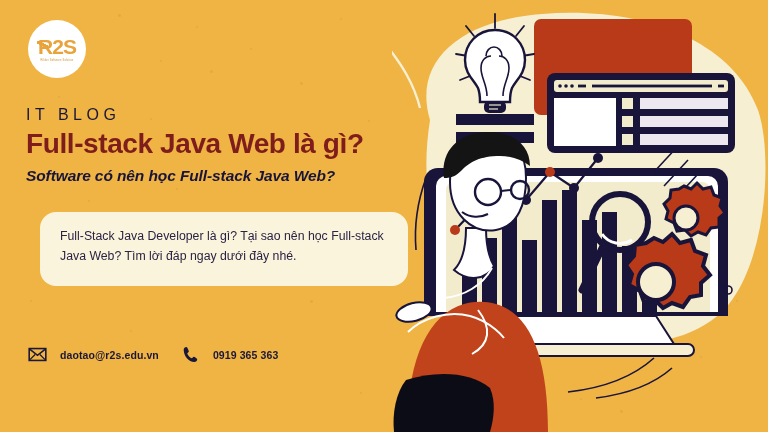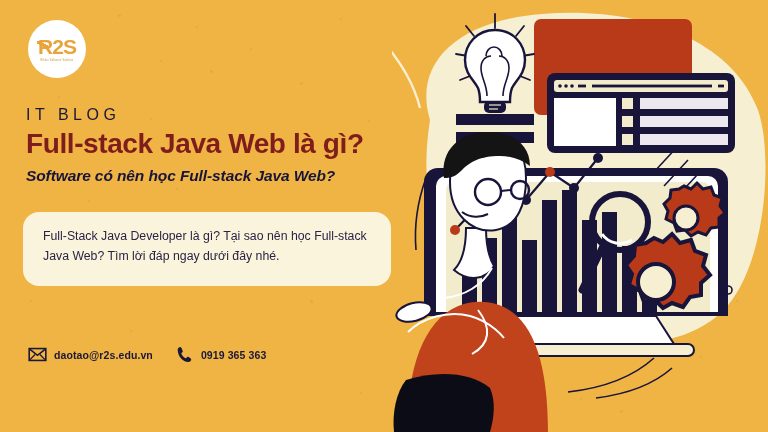--- a/index.html
+++ b/index.html
@@ -43,31 +43,31 @@
     white-space:nowrap;
   }
   .subtitle {
     position:absolute; left:26px; top:167px;
     font-size:15.5px; font-weight:bold; font-style:italic; color:#18143A;
     letter-spacing:-.1px; white-space:nowrap;
   }
 
   
   .desc-card {
-    position:absolute; left:23px; top:212px; width:368px; height:74px;
+    position:absolute; left:40px; top:212px; width:368px; height:74px;
     background:#FAF4DC; border-radius:16px;
     padding:15px 20px;
   }
   .desc-text {
     font-size:12.3px; line-height:1.6; color:#2A2344;
   }
 
   
   .footer { position:absolute; left:28px; top:345px; display:flex; align-items:center; gap:22px; }
-  .f-item { display:flex; align-items:center; gap:7px;justify-content:center; }
+  .f-item { display:flex; align-items:center; gap:13px;justify-content:center; }
   .f-label { font-size:10.5px; font-weight:bold; color:#1B1739; letter-spacing:.1px; }
   .f-icon { width:19px; height:19px; display:block; }
 
   
   .illus { position:absolute; left:392px; top:0; width:376px; height:432px; }
   .illus svg { display:block; width:100%; height:100%; }
 </style>
 </head>
 <body>
 

